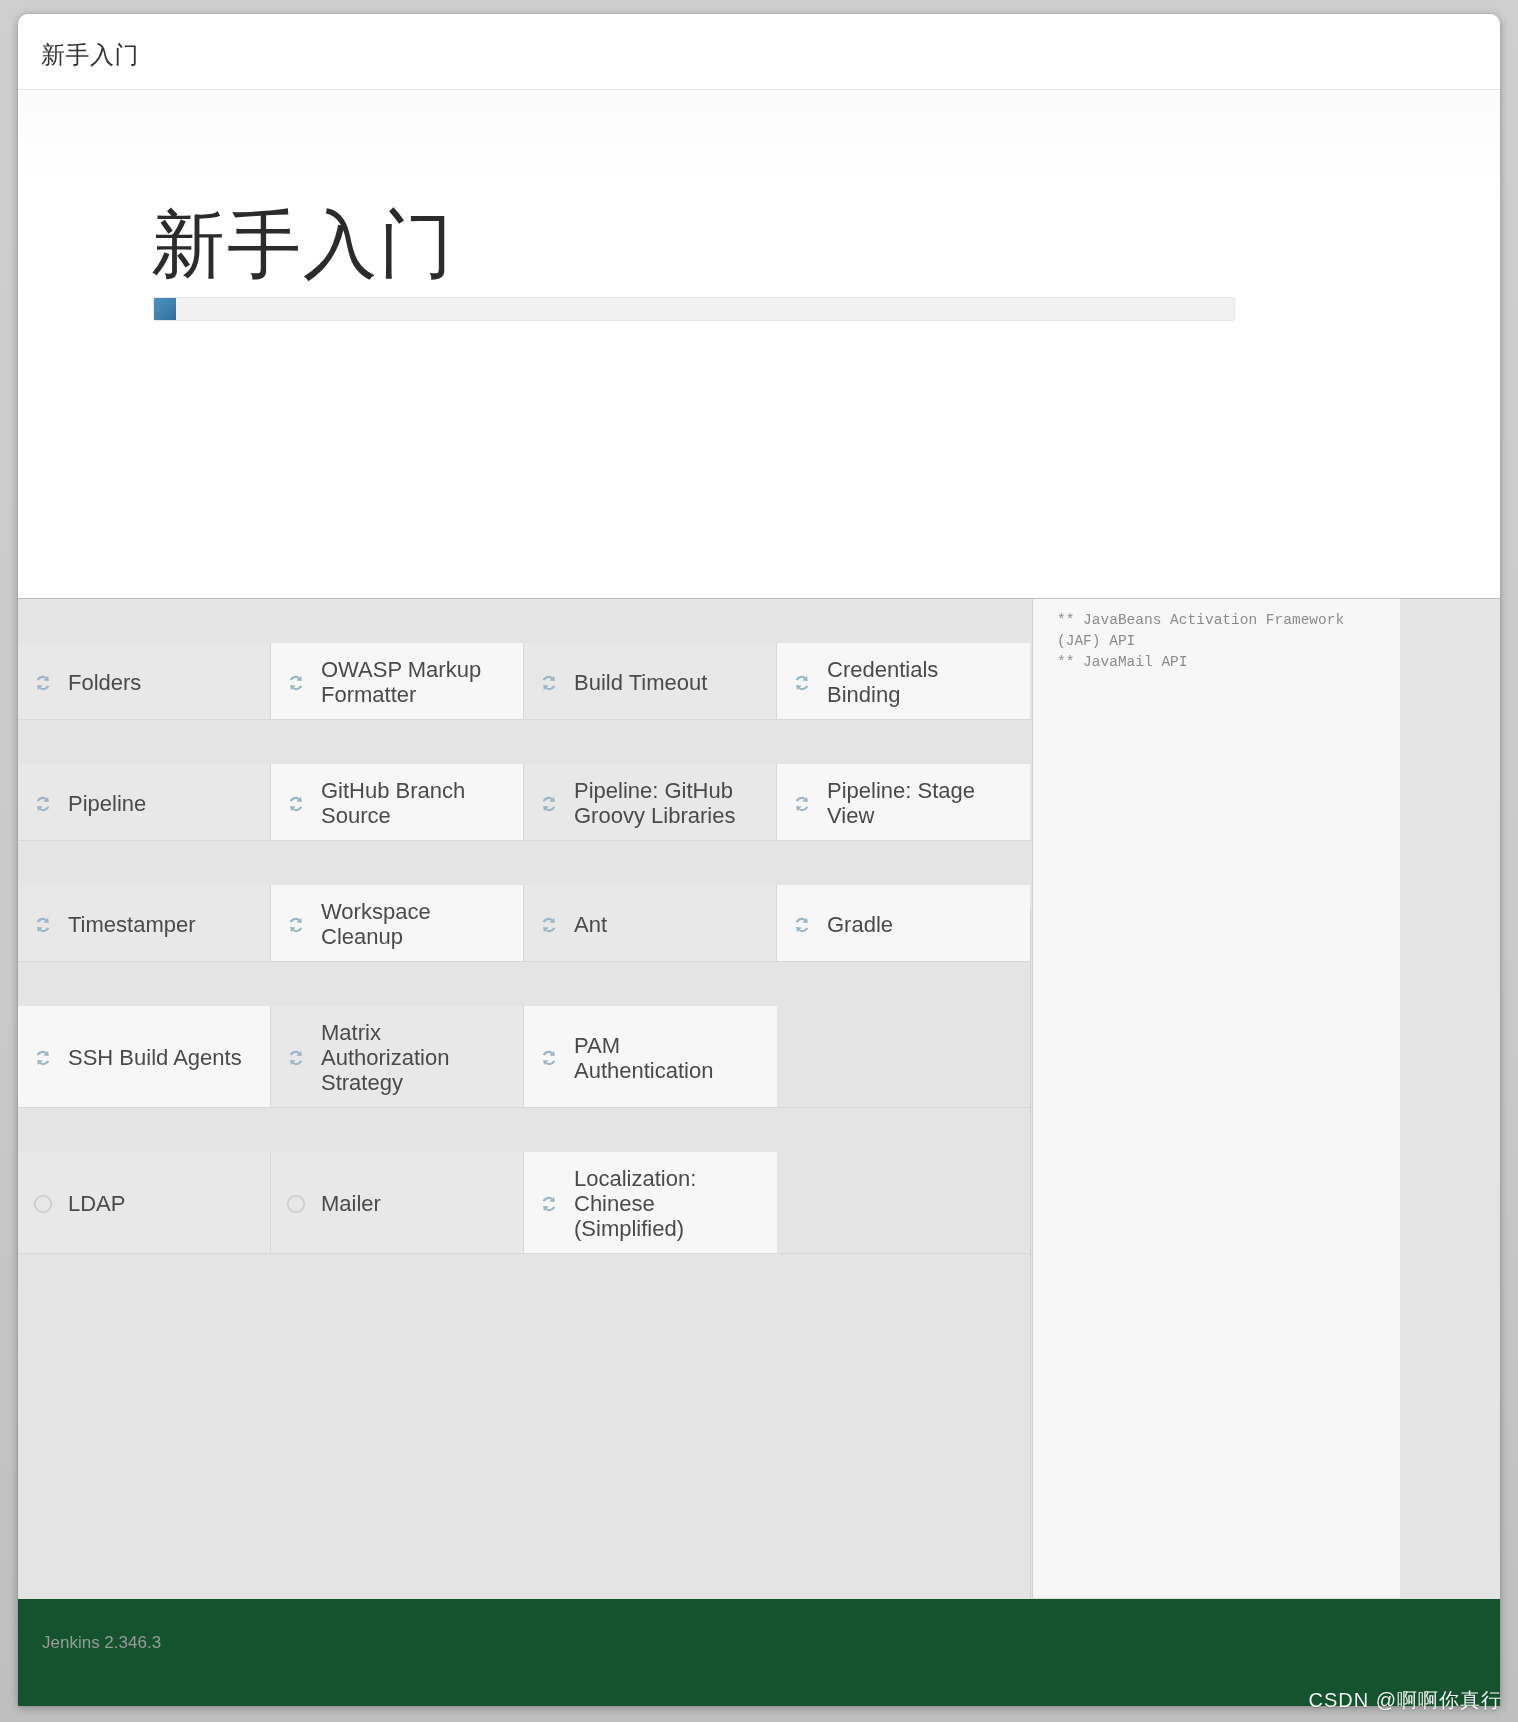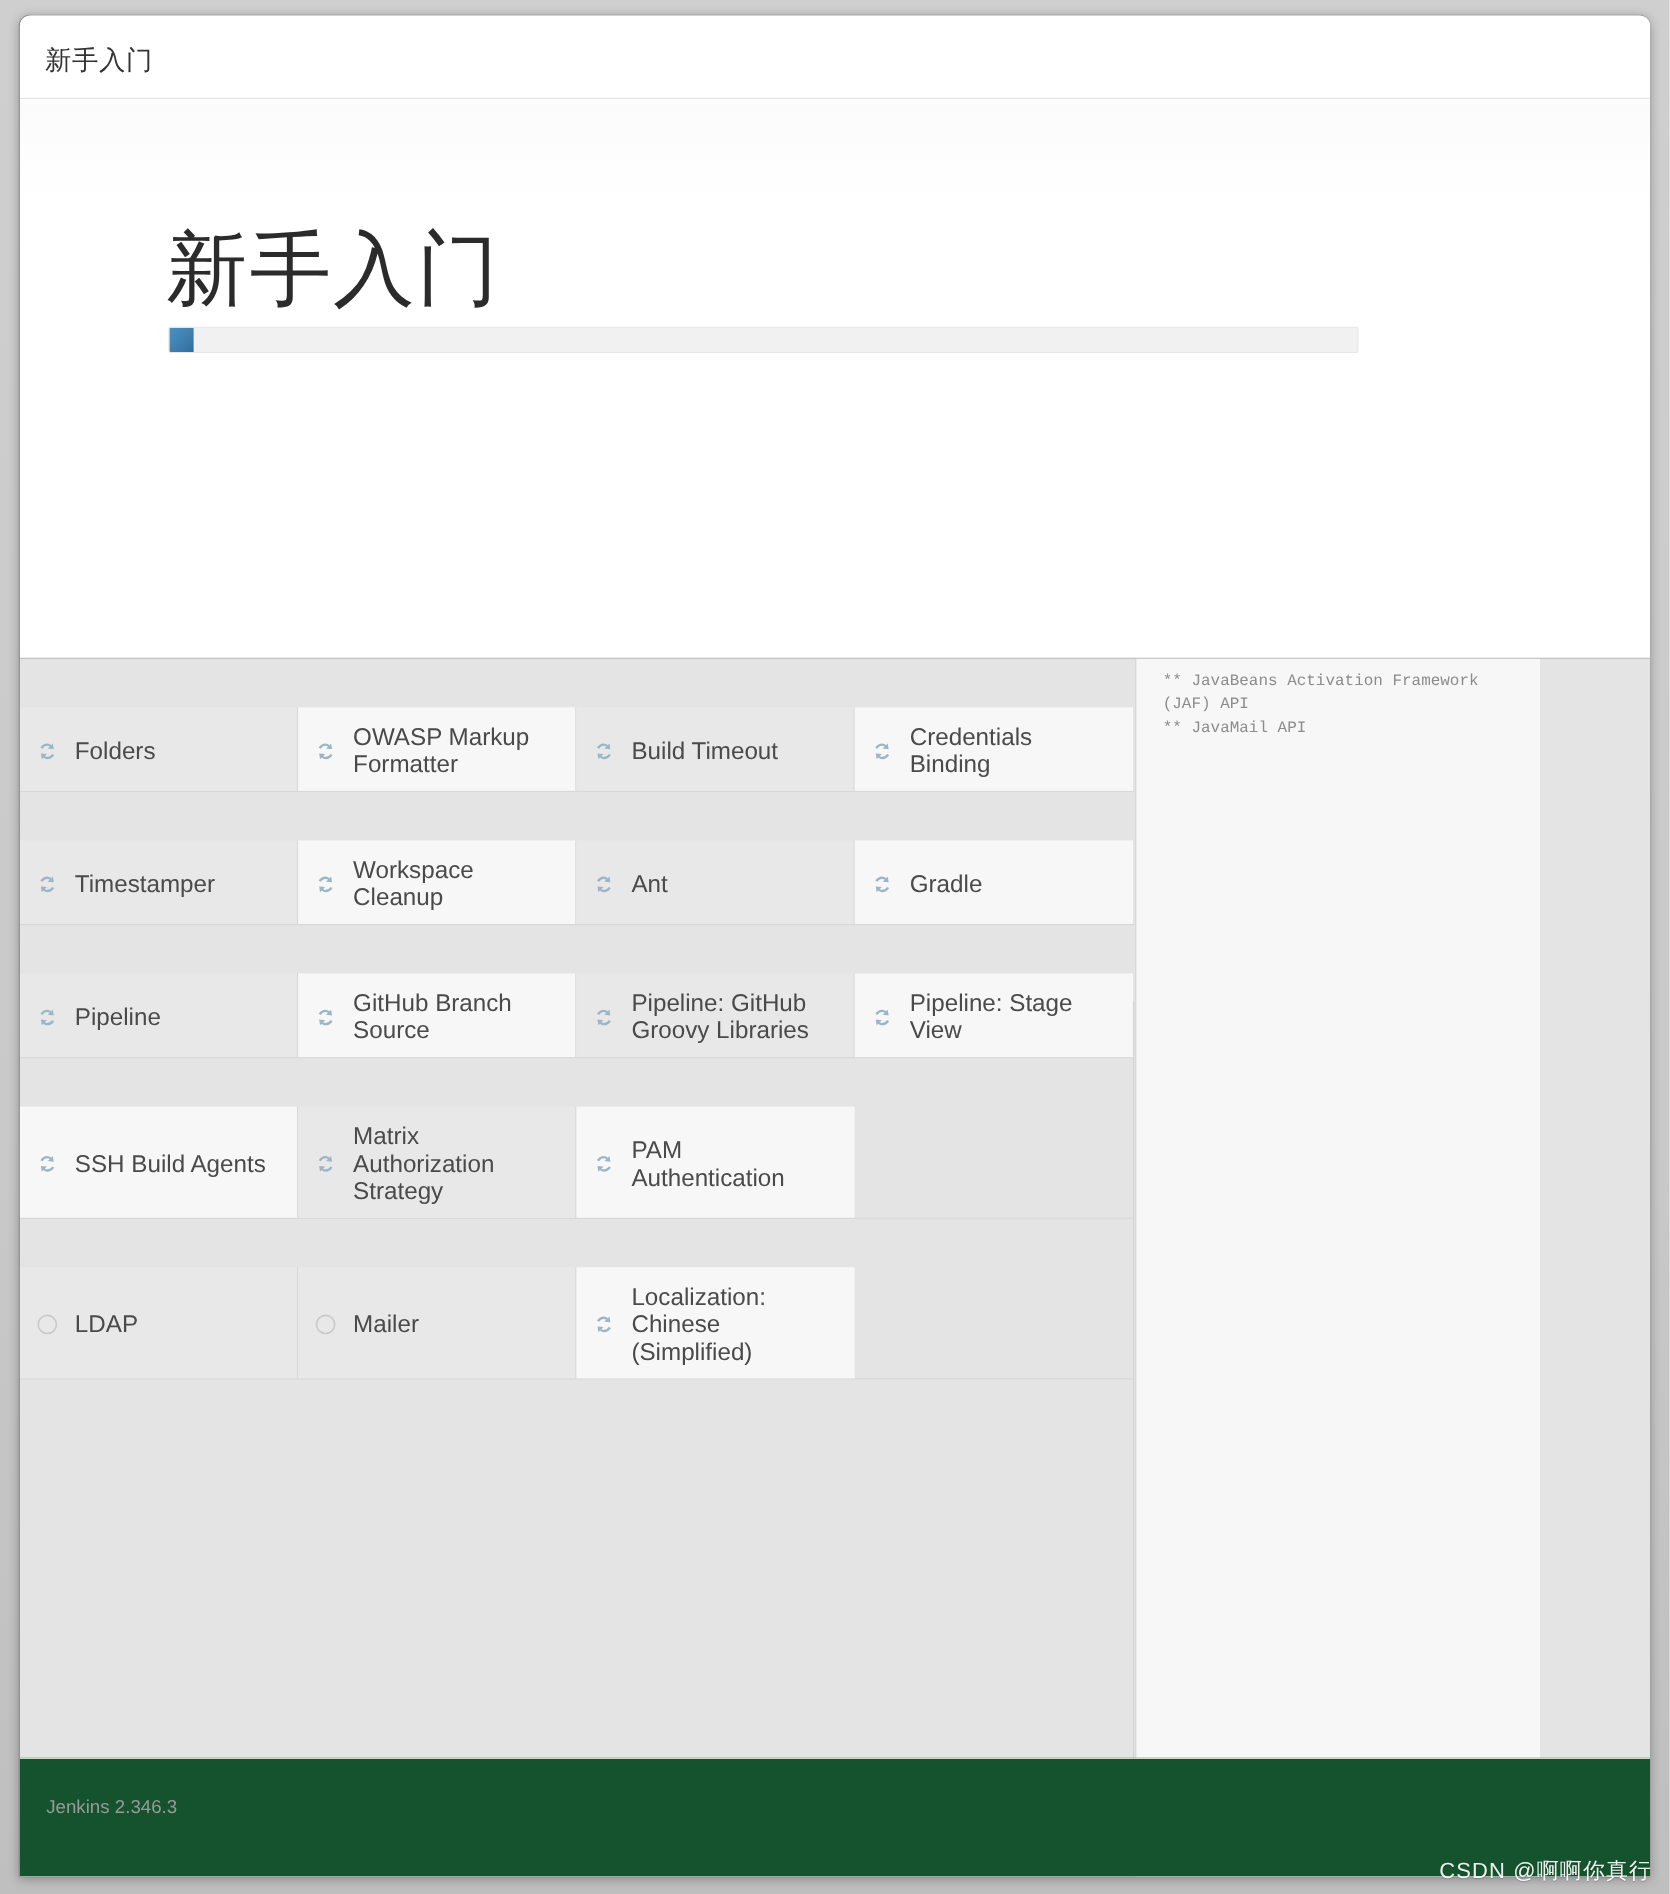--- a/index.html
+++ b/index.html
@@ -295,86 +295,86 @@
             </div>
           </div>
           <div class="plugin-row">
             <div class="plugin-cell shade-dark">
               <svg class="status-icon" viewBox="0 0 24 24">
                 <g fill="#9cb6c6">
                   <path d="M12 4.2c-3.0 0-5.6 1.7-6.9 4.2l2.3 1.0C8.3 7.7 10.0 6.6 12 6.6c0.9 0 1.7 0.2 2.5 0.6l-2.1 2.1 6.0 0.6-0.9-5.7-1.7 1.7C14.7 4.9 13.4 4.2 12 4.2z"></path>
                   <path d="M12 19.8c3.0 0 5.6-1.7 6.9-4.2l-2.3-1.0c-0.9 1.7-2.6 2.8-4.6 2.8-0.9 0-1.7-0.2-2.5-0.6l2.1-2.1-6.0-0.6 0.9 5.7 1.7-1.7C9.3 19.1 10.6 19.8 12 19.8z"></path>
                 </g>
               </svg>
-              <span class="plugin-label">Timestamper</span>
-            </div>
-            <div class="plugin-cell shade-light">
-              <svg class="status-icon" viewBox="0 0 24 24">
-                <g fill="#9cb6c6">
-                  <path d="M12 4.2c-3.0 0-5.6 1.7-6.9 4.2l2.3 1.0C8.3 7.7 10.0 6.6 12 6.6c0.9 0 1.7 0.2 2.5 0.6l-2.1 2.1 6.0 0.6-0.9-5.7-1.7 1.7C14.7 4.9 13.4 4.2 12 4.2z"></path>
-                  <path d="M12 19.8c3.0 0 5.6-1.7 6.9-4.2l-2.3-1.0c-0.9 1.7-2.6 2.8-4.6 2.8-0.9 0-1.7-0.2-2.5-0.6l2.1-2.1-6.0-0.6 0.9 5.7 1.7-1.7C9.3 19.1 10.6 19.8 12 19.8z"></path>
-                </g>
-              </svg>
-              <span class="plugin-label">Workspace Cleanup</span>
-            </div>
-            <div class="plugin-cell shade-dark">
-              <svg class="status-icon" viewBox="0 0 24 24">
-                <g fill="#9cb6c6">
-                  <path d="M12 4.2c-3.0 0-5.6 1.7-6.9 4.2l2.3 1.0C8.3 7.7 10.0 6.6 12 6.6c0.9 0 1.7 0.2 2.5 0.6l-2.1 2.1 6.0 0.6-0.9-5.7-1.7 1.7C14.7 4.9 13.4 4.2 12 4.2z"></path>
-                  <path d="M12 19.8c3.0 0 5.6-1.7 6.9-4.2l-2.3-1.0c-0.9 1.7-2.6 2.8-4.6 2.8-0.9 0-1.7-0.2-2.5-0.6l2.1-2.1-6.0-0.6 0.9 5.7 1.7-1.7C9.3 19.1 10.6 19.8 12 19.8z"></path>
-                </g>
-              </svg>
-              <span class="plugin-label">Ant</span>
-            </div>
-            <div class="plugin-cell shade-light">
-              <svg class="status-icon" viewBox="0 0 24 24">
-                <g fill="#9cb6c6">
-                  <path d="M12 4.2c-3.0 0-5.6 1.7-6.9 4.2l2.3 1.0C8.3 7.7 10.0 6.6 12 6.6c0.9 0 1.7 0.2 2.5 0.6l-2.1 2.1 6.0 0.6-0.9-5.7-1.7 1.7C14.7 4.9 13.4 4.2 12 4.2z"></path>
-                  <path d="M12 19.8c3.0 0 5.6-1.7 6.9-4.2l-2.3-1.0c-0.9 1.7-2.6 2.8-4.6 2.8-0.9 0-1.7-0.2-2.5-0.6l2.1-2.1-6.0-0.6 0.9 5.7 1.7-1.7C9.3 19.1 10.6 19.8 12 19.8z"></path>
-                </g>
-              </svg>
-              <span class="plugin-label">Gradle</span>
+              <span class="plugin-label">Pipeline</span>
+            </div>
+            <div class="plugin-cell shade-light">
+              <svg class="status-icon" viewBox="0 0 24 24">
+                <g fill="#9cb6c6">
+                  <path d="M12 4.2c-3.0 0-5.6 1.7-6.9 4.2l2.3 1.0C8.3 7.7 10.0 6.6 12 6.6c0.9 0 1.7 0.2 2.5 0.6l-2.1 2.1 6.0 0.6-0.9-5.7-1.7 1.7C14.7 4.9 13.4 4.2 12 4.2z"></path>
+                  <path d="M12 19.8c3.0 0 5.6-1.7 6.9-4.2l-2.3-1.0c-0.9 1.7-2.6 2.8-4.6 2.8-0.9 0-1.7-0.2-2.5-0.6l2.1-2.1-6.0-0.6 0.9 5.7 1.7-1.7C9.3 19.1 10.6 19.8 12 19.8z"></path>
+                </g>
+              </svg>
+              <span class="plugin-label">GitHub Branch Source</span>
+            </div>
+            <div class="plugin-cell shade-dark">
+              <svg class="status-icon" viewBox="0 0 24 24">
+                <g fill="#9cb6c6">
+                  <path d="M12 4.2c-3.0 0-5.6 1.7-6.9 4.2l2.3 1.0C8.3 7.7 10.0 6.6 12 6.6c0.9 0 1.7 0.2 2.5 0.6l-2.1 2.1 6.0 0.6-0.9-5.7-1.7 1.7C14.7 4.9 13.4 4.2 12 4.2z"></path>
+                  <path d="M12 19.8c3.0 0 5.6-1.7 6.9-4.2l-2.3-1.0c-0.9 1.7-2.6 2.8-4.6 2.8-0.9 0-1.7-0.2-2.5-0.6l2.1-2.1-6.0-0.6 0.9 5.7 1.7-1.7C9.3 19.1 10.6 19.8 12 19.8z"></path>
+                </g>
+              </svg>
+              <span class="plugin-label">Pipeline: GitHub Groovy Libraries</span>
+            </div>
+            <div class="plugin-cell shade-light">
+              <svg class="status-icon" viewBox="0 0 24 24">
+                <g fill="#9cb6c6">
+                  <path d="M12 4.2c-3.0 0-5.6 1.7-6.9 4.2l2.3 1.0C8.3 7.7 10.0 6.6 12 6.6c0.9 0 1.7 0.2 2.5 0.6l-2.1 2.1 6.0 0.6-0.9-5.7-1.7 1.7C14.7 4.9 13.4 4.2 12 4.2z"></path>
+                  <path d="M12 19.8c3.0 0 5.6-1.7 6.9-4.2l-2.3-1.0c-0.9 1.7-2.6 2.8-4.6 2.8-0.9 0-1.7-0.2-2.5-0.6l2.1-2.1-6.0-0.6 0.9 5.7 1.7-1.7C9.3 19.1 10.6 19.8 12 19.8z"></path>
+                </g>
+              </svg>
+              <span class="plugin-label">Pipeline: Stage View</span>
             </div>
           </div>
           <div class="plugin-row">
             <div class="plugin-cell shade-dark">
               <svg class="status-icon" viewBox="0 0 24 24">
                 <g fill="#9cb6c6">
                   <path d="M12 4.2c-3.0 0-5.6 1.7-6.9 4.2l2.3 1.0C8.3 7.7 10.0 6.6 12 6.6c0.9 0 1.7 0.2 2.5 0.6l-2.1 2.1 6.0 0.6-0.9-5.7-1.7 1.7C14.7 4.9 13.4 4.2 12 4.2z"></path>
                   <path d="M12 19.8c3.0 0 5.6-1.7 6.9-4.2l-2.3-1.0c-0.9 1.7-2.6 2.8-4.6 2.8-0.9 0-1.7-0.2-2.5-0.6l2.1-2.1-6.0-0.6 0.9 5.7 1.7-1.7C9.3 19.1 10.6 19.8 12 19.8z"></path>
                 </g>
               </svg>
-              <span class="plugin-label">Pipeline</span>
-            </div>
-            <div class="plugin-cell shade-light">
-              <svg class="status-icon" viewBox="0 0 24 24">
-                <g fill="#9cb6c6">
-                  <path d="M12 4.2c-3.0 0-5.6 1.7-6.9 4.2l2.3 1.0C8.3 7.7 10.0 6.6 12 6.6c0.9 0 1.7 0.2 2.5 0.6l-2.1 2.1 6.0 0.6-0.9-5.7-1.7 1.7C14.7 4.9 13.4 4.2 12 4.2z"></path>
-                  <path d="M12 19.8c3.0 0 5.6-1.7 6.9-4.2l-2.3-1.0c-0.9 1.7-2.6 2.8-4.6 2.8-0.9 0-1.7-0.2-2.5-0.6l2.1-2.1-6.0-0.6 0.9 5.7 1.7-1.7C9.3 19.1 10.6 19.8 12 19.8z"></path>
-                </g>
-              </svg>
-              <span class="plugin-label">GitHub Branch Source</span>
-            </div>
-            <div class="plugin-cell shade-dark">
-              <svg class="status-icon" viewBox="0 0 24 24">
-                <g fill="#9cb6c6">
-                  <path d="M12 4.2c-3.0 0-5.6 1.7-6.9 4.2l2.3 1.0C8.3 7.7 10.0 6.6 12 6.6c0.9 0 1.7 0.2 2.5 0.6l-2.1 2.1 6.0 0.6-0.9-5.7-1.7 1.7C14.7 4.9 13.4 4.2 12 4.2z"></path>
-                  <path d="M12 19.8c3.0 0 5.6-1.7 6.9-4.2l-2.3-1.0c-0.9 1.7-2.6 2.8-4.6 2.8-0.9 0-1.7-0.2-2.5-0.6l2.1-2.1-6.0-0.6 0.9 5.7 1.7-1.7C9.3 19.1 10.6 19.8 12 19.8z"></path>
-                </g>
-              </svg>
-              <span class="plugin-label">Pipeline: GitHub Groovy Libraries</span>
-            </div>
-            <div class="plugin-cell shade-light">
-              <svg class="status-icon" viewBox="0 0 24 24">
-                <g fill="#9cb6c6">
-                  <path d="M12 4.2c-3.0 0-5.6 1.7-6.9 4.2l2.3 1.0C8.3 7.7 10.0 6.6 12 6.6c0.9 0 1.7 0.2 2.5 0.6l-2.1 2.1 6.0 0.6-0.9-5.7-1.7 1.7C14.7 4.9 13.4 4.2 12 4.2z"></path>
-                  <path d="M12 19.8c3.0 0 5.6-1.7 6.9-4.2l-2.3-1.0c-0.9 1.7-2.6 2.8-4.6 2.8-0.9 0-1.7-0.2-2.5-0.6l2.1-2.1-6.0-0.6 0.9 5.7 1.7-1.7C9.3 19.1 10.6 19.8 12 19.8z"></path>
-                </g>
-              </svg>
-              <span class="plugin-label">Pipeline: Stage View</span>
+              <span class="plugin-label">Timestamper</span>
+            </div>
+            <div class="plugin-cell shade-light">
+              <svg class="status-icon" viewBox="0 0 24 24">
+                <g fill="#9cb6c6">
+                  <path d="M12 4.2c-3.0 0-5.6 1.7-6.9 4.2l2.3 1.0C8.3 7.7 10.0 6.6 12 6.6c0.9 0 1.7 0.2 2.5 0.6l-2.1 2.1 6.0 0.6-0.9-5.7-1.7 1.7C14.7 4.9 13.4 4.2 12 4.2z"></path>
+                  <path d="M12 19.8c3.0 0 5.6-1.7 6.9-4.2l-2.3-1.0c-0.9 1.7-2.6 2.8-4.6 2.8-0.9 0-1.7-0.2-2.5-0.6l2.1-2.1-6.0-0.6 0.9 5.7 1.7-1.7C9.3 19.1 10.6 19.8 12 19.8z"></path>
+                </g>
+              </svg>
+              <span class="plugin-label">Workspace Cleanup</span>
+            </div>
+            <div class="plugin-cell shade-dark">
+              <svg class="status-icon" viewBox="0 0 24 24">
+                <g fill="#9cb6c6">
+                  <path d="M12 4.2c-3.0 0-5.6 1.7-6.9 4.2l2.3 1.0C8.3 7.7 10.0 6.6 12 6.6c0.9 0 1.7 0.2 2.5 0.6l-2.1 2.1 6.0 0.6-0.9-5.7-1.7 1.7C14.7 4.9 13.4 4.2 12 4.2z"></path>
+                  <path d="M12 19.8c3.0 0 5.6-1.7 6.9-4.2l-2.3-1.0c-0.9 1.7-2.6 2.8-4.6 2.8-0.9 0-1.7-0.2-2.5-0.6l2.1-2.1-6.0-0.6 0.9 5.7 1.7-1.7C9.3 19.1 10.6 19.8 12 19.8z"></path>
+                </g>
+              </svg>
+              <span class="plugin-label">Ant</span>
+            </div>
+            <div class="plugin-cell shade-light">
+              <svg class="status-icon" viewBox="0 0 24 24">
+                <g fill="#9cb6c6">
+                  <path d="M12 4.2c-3.0 0-5.6 1.7-6.9 4.2l2.3 1.0C8.3 7.7 10.0 6.6 12 6.6c0.9 0 1.7 0.2 2.5 0.6l-2.1 2.1 6.0 0.6-0.9-5.7-1.7 1.7C14.7 4.9 13.4 4.2 12 4.2z"></path>
+                  <path d="M12 19.8c3.0 0 5.6-1.7 6.9-4.2l-2.3-1.0c-0.9 1.7-2.6 2.8-4.6 2.8-0.9 0-1.7-0.2-2.5-0.6l2.1-2.1-6.0-0.6 0.9 5.7 1.7-1.7C9.3 19.1 10.6 19.8 12 19.8z"></path>
+                </g>
+              </svg>
+              <span class="plugin-label">Gradle</span>
             </div>
           </div>
           <div class="plugin-row">
             <div class="plugin-cell shade-light">
               <svg class="status-icon" viewBox="0 0 24 24">
                 <g fill="#9cb6c6">
                   <path d="M12 4.2c-3.0 0-5.6 1.7-6.9 4.2l2.3 1.0C8.3 7.7 10.0 6.6 12 6.6c0.9 0 1.7 0.2 2.5 0.6l-2.1 2.1 6.0 0.6-0.9-5.7-1.7 1.7C14.7 4.9 13.4 4.2 12 4.2z"></path>
                   <path d="M12 19.8c3.0 0 5.6-1.7 6.9-4.2l-2.3-1.0c-0.9 1.7-2.6 2.8-4.6 2.8-0.9 0-1.7-0.2-2.5-0.6l2.1-2.1-6.0-0.6 0.9 5.7 1.7-1.7C9.3 19.1 10.6 19.8 12 19.8z"></path>
                 </g>
               </svg>

